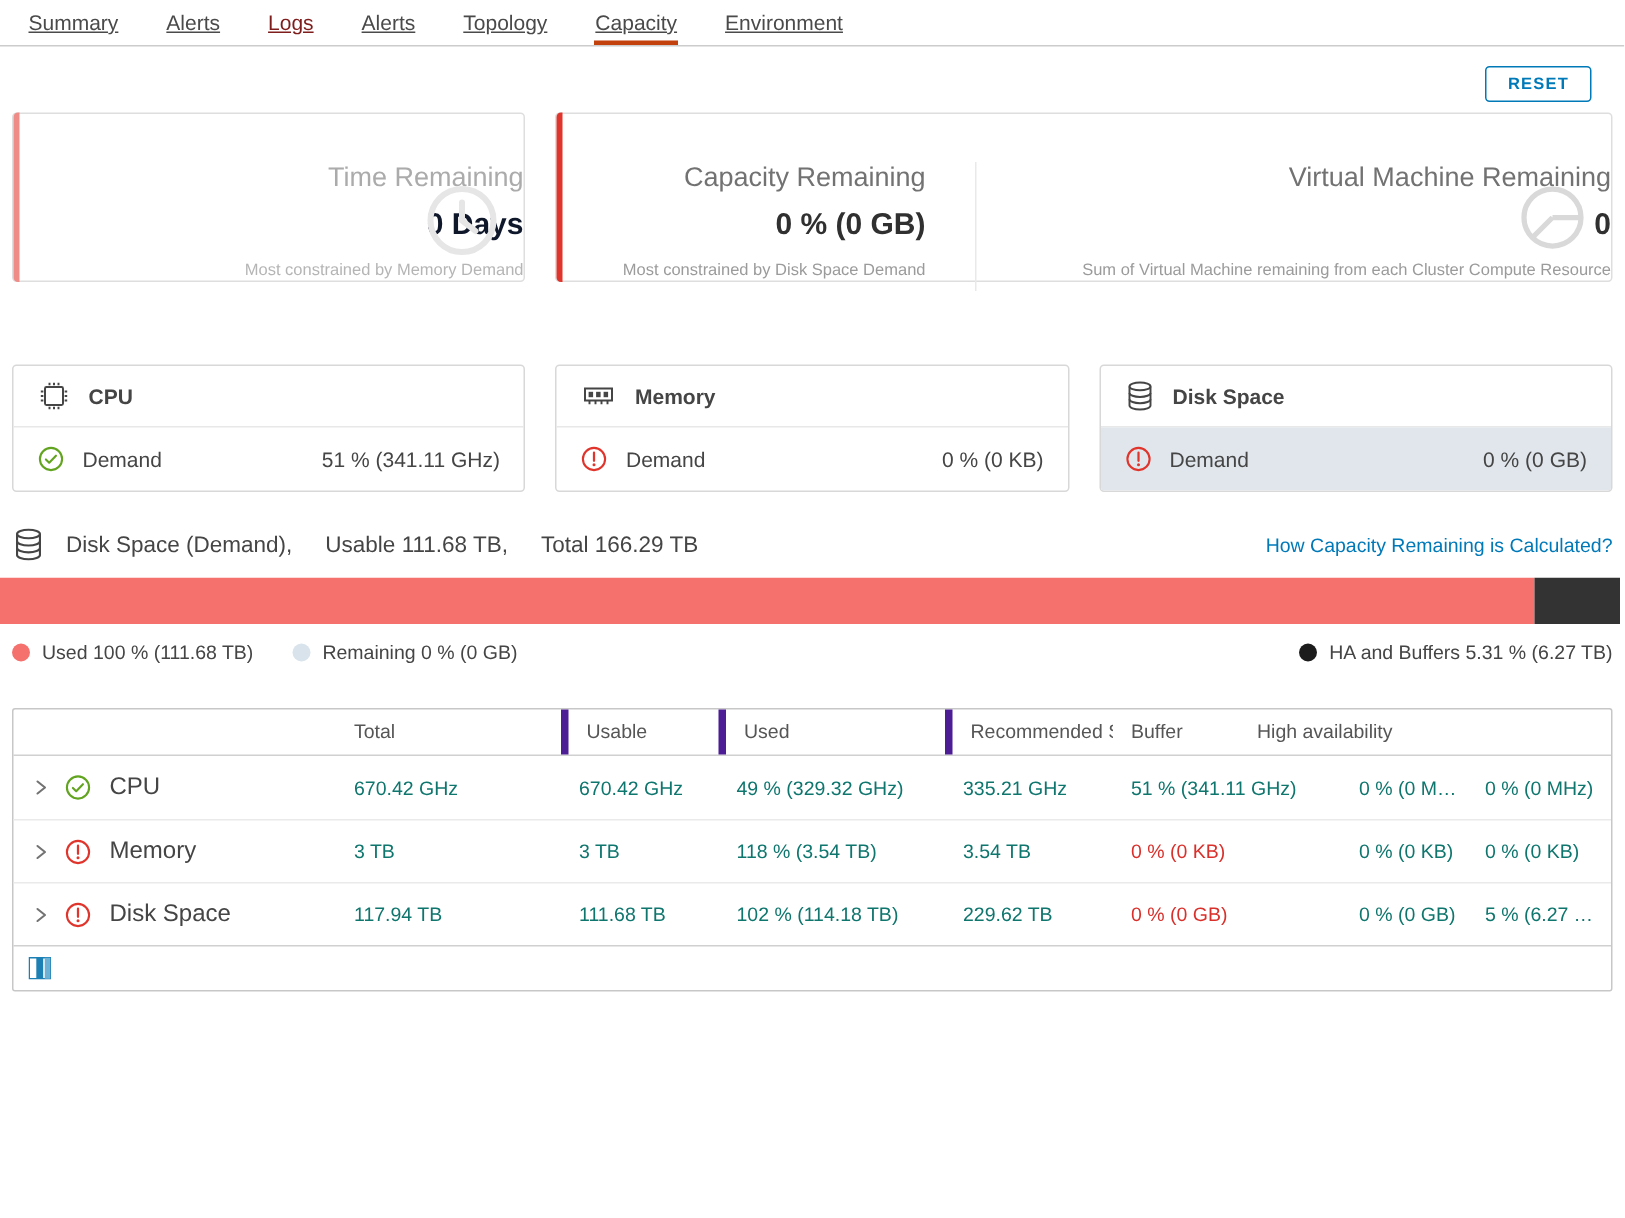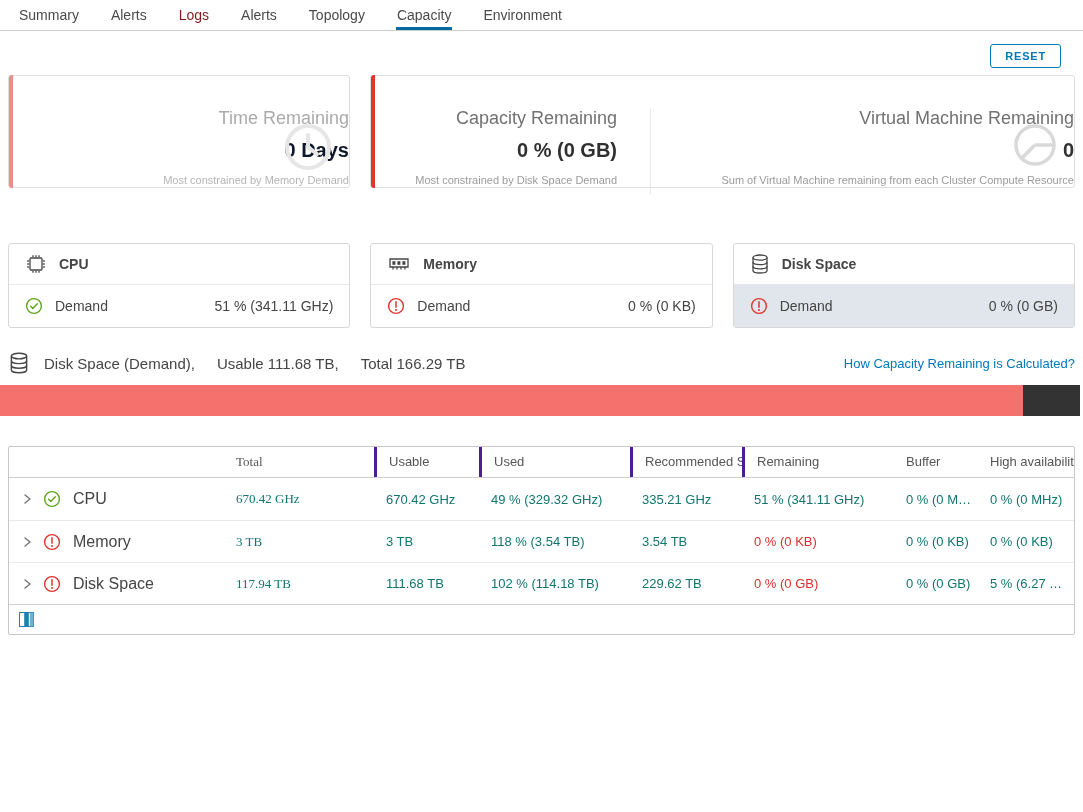--- a/index.html
+++ b/index.html
@@ -2,23 +2,23 @@
 <html><head>
 <meta charset="utf-8">
 <style>
   * { box-sizing: border-box; }
   html,body { margin:0; padding:0; background:#fff; }
   body { font-family:"Liberation Sans", sans-serif; color:#454545; }
   .page { width:1083px; height:812px; position:relative; background:#fff; overflow:hidden; }
 
   
   .tabbar { display:flex; align-items:flex-end; padding-left:18px; border-bottom:1px solid #cccccc; height:31px; }
-  .tab { font-size:14px; color:#4a4a4a; margin-right:30px; padding:8px 1px 7px; cursor:pointer; white-space:nowrap; }
+  .tab { font-size:14px; color:#4a4a4a; margin-right:30px; padding:8px 1px 7px; cursor:pointer; white-space:nowrap;text-decoration:underline; }
   .tab.disabled { color:#7f1d1d; }
-  .tab.active { padding-bottom:4px; border-bottom:3px solid #0369a1;text-align:center; }
+  .tab.active { padding-bottom:4px; border-bottom:3px solid #c2410c;text-align:center; }
 
   
   .toolbar { height:42px; }
   .reset-btn { float:right; margin:13px 22px 0 0; height:24px; padding:0 14px; background:#fff;
     border:1px solid #0079b8; border-radius:3px; color:#0079b8; font-size:11px; font-weight:bold;
     letter-spacing:0.8px; font-family:inherit; cursor:pointer; }
 
   
   .cards1 { display:flex; gap:20px; margin:2px 8px 0; }
   .scard { position:relative; border:1px solid #dedede; border-radius:3px; height:113px; background:#fff;text-align:right; }
@@ -68,30 +68,30 @@
   .legend { display:flex; align-items:center; margin:11px 8px 0 8px; font-size:13px; color:#454545; }
   .lg-item { display:flex; align-items:center; margin-right:26px; }
   .lg-item .dot { width:12px; height:12px; border-radius:50%; margin-right:8px; }
   .lg-right { margin-left:auto; display:flex; }
   .lg-right .lg-item { margin-right:0; }
 
   
   .grid { margin:30px 8px 0; border:1px solid #c7c7c7; border-radius:2px; background:#fff; }
   .ghead { display:flex; height:31px; border-bottom:1px solid #d0d0d0; }
   .th { font-size:13px; color:#565656; line-height:30px; padding-left:12px; white-space:nowrap; overflow:hidden; cursor:pointer; }
-  .th.sep { border-left:3px solid #4c1d95;padding-left:12px; }
+  .th.sep { border-left:5px solid #4c1d95;padding-left:12px; }
   .tr { display:flex; height:42px; align-items:center; border-top:1px solid #eaeaea; }
   .tr:first-child { border-top:none; }
   .td { font-size:13px; color:#0f766e; padding-left:12px; white-space:nowrap; overflow:hidden; text-overflow:ellipsis; }
   .td.red { color:#d9302b; }
   .namecell { display:flex; align-items:center; padding-left:12px; }
   .chev { display:flex; cursor:pointer; }
   .namecell .sicon { margin-left:10px; }
   .rname { margin-left:12px; }
-  .col0 { width:215px; } .col1 { width:150px;font-family:Liberation Serif, serif; } .col2 { width:105px; } .col3 { width:151px; }
+  .col0 { width:215px; } .col1 { width:150px; } .col2 { width:105px; } .col3 { width:151px; }
   .col4 { width:112px; } .col5 { width:152px; } .col6 { width:84px; } .col7 { flex:1; min-width:0; padding-right:6px; }
   .gfoot { height:30px; display:flex; align-items:center; padding-left:10px; border-top:1px solid #d0d0d0; }
   .colpick { display:flex; cursor:pointer; }
 </style>
 </head>
 <body>
 
 <div class="page">
 
   <div class="tabbar">
@@ -230,29 +230,46 @@
     <span class="seg-t">Total 166.29 TB</span>
     <a>How Capacity Remaining is Calculated?</a>
   </div>
 
   <div class="bar">
       <div class="seg" style="width: 94.69%; background: rgb(244, 113, 110);"></div>
       <div class="seg" style="width: 0%; background: rgb(217, 227, 236);"></div>
       <div class="seg" style="width: 5.31%; background: rgb(51, 51, 51);"></div>
     </div>
 
+  <div class="legend">
+    <span style="display:flex">
+        <span class="lg-item">
+          <span class="dot" style="background:#f4716e"></span>
+          <span>Used 100 % (111.68 TB)</span>
+        </span>
+        <span class="lg-item">
+          <span class="dot" style="background:#d9e3ec"></span>
+          <span>Remaining 0 % (0 GB)</span>
+        </span>
+      </span>
+    <span class="lg-right">
+        <span class="lg-item">
+          <span class="dot" style="background:#1c1c1c"></span>
+          <span>HA and Buffers 5.31 % (6.27 TB)</span>
+        </span>
+      </span>
+  </div>
 
   <div class="grid">
     <div class="ghead">
         <div class="th col0"></div>
         <div class="th col1">Total</div>
         <div class="th col2 sep">Usable</div>
         <div class="th col3 sep">Used</div>
         <div class="th col4 sep">Recommended Size</div>
-        <div class="th col5 sep">Remaining</div>
         <div class="th col6">Buffer</div>
         <div class="th col7">High availability</div>
       </div>
     <div class="gbody">
         <div class="tr">
           <div class="namecell col0">
             <span class="chev">
               <svg width="12" height="12" viewBox="0 0 12 12">
                 <path d="M4 2l5 4-5 4" fill="none" stroke="#737373" stroke-width="1.4" stroke-linecap="round" stroke-linejoin="round"></path>
               </svg>

